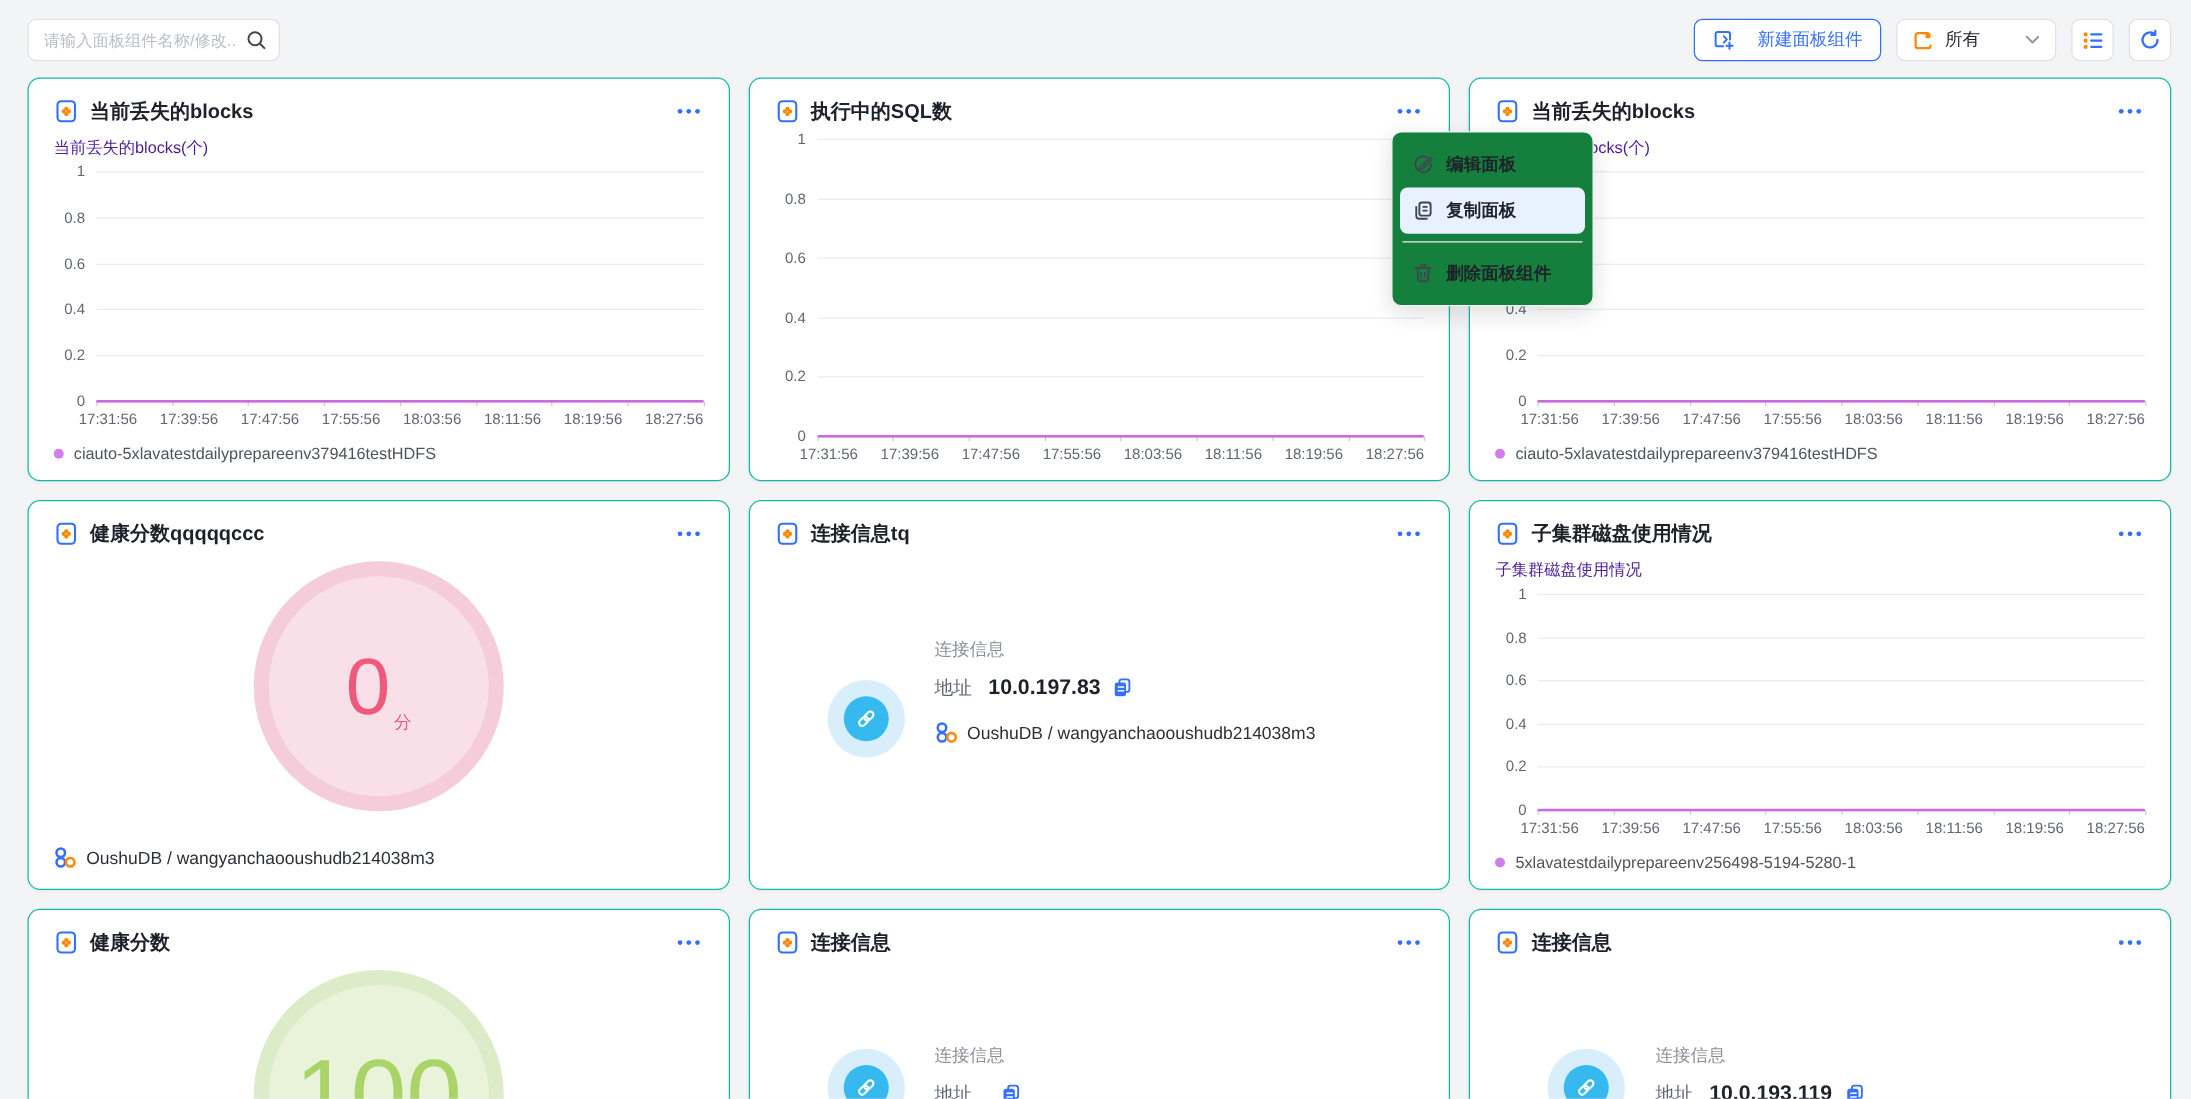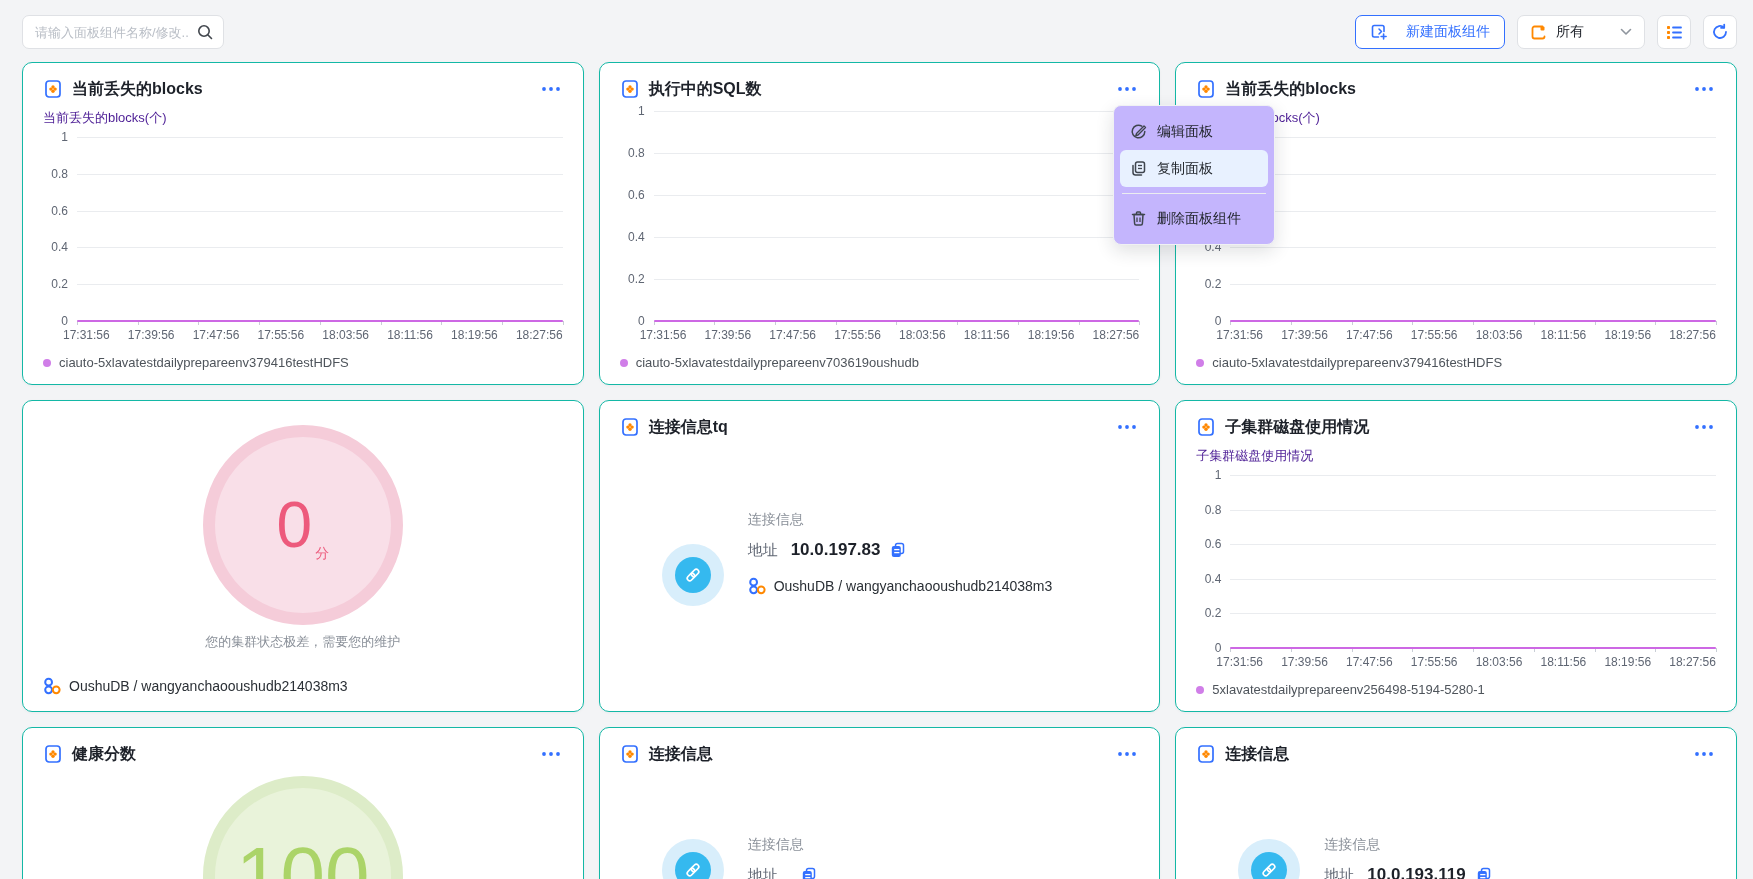--- a/index.html
+++ b/index.html
@@ -86,22 +86,23 @@
   .conn-label { font-size:14px; color:#8a9099; margin-bottom:6px; }
   .conn-row { display:flex; align-items:center; height:30px; }
   .conn-key { font-size:15px; color:#5f6673; margin-right:13px; }
   .conn-val { font-size:17px; font-weight:700; color:#1d2129; }
   .copy-btn { border:none; background:transparent; cursor:pointer; margin-left:9px; display:flex; padding:0; }
   .conn-cluster { display:flex; align-items:center; gap:8px; margin-top:12px; }
   .conn-cluster span { font-size:14px; color:#2b3036; }
   
   .ctx-menu {
     position:absolute; left:1113px; top:105px; width:162px; z-index:20;
-    background:#c4b5fd; border:1px solid #f0f1f3; border-radius:8px; padding:7px 6px;
+    background:#15803d; border:1px solid #f0f1f3; border-radius:8px; padding:7px 6px;
     box-shadow:0 6px 18px rgba(31,35,41,.14);
+    font-weight:bold;
   }
   .ctx-item {
     display:flex; align-items:center; gap:10px; height:37px; padding:0 10px;
     border-radius:6px; font-size:14px; color:#1f2329; cursor:pointer;
   }
   .ctx-item.active { background:#e8f1ff; }
   .ctx-divider { height:1px; background:#ebedf0; margin:6px 2px; }
 </style>
 </head>
 <body>
@@ -283,24 +284,20 @@
           <span>17:31:56</span>
           <span>17:39:56</span>
           <span>17:47:56</span>
           <span>17:55:56</span>
           <span>18:03:56</span>
           <span>18:11:56</span>
           <span>18:19:56</span>
           <span>18:27:56</span>
         </div>
       </div>
-    <div class="legend">
-      <span class="legend-dot"></span>
-      <span class="legend-label">ciauto-5xlavatestdailyprepareenv703619oushudb</span>
-    </div>
   </div>
 
   <div class="card">
     <div class="card-head">
       <svg width="20" height="20" viewBox="0 0 20 20">
           <use href="#ic-panel"></use>
         </svg>
       <span class="card-title">当前丢失的blocks</span>
       <button class="more-btn">
         <svg width="20" height="6" viewBox="0 0 20 6">
@@ -345,25 +342,35 @@
           <span>18:27:56</span>
         </div>
       </div>
     <div class="legend">
       <span class="legend-dot"></span>
       <span class="legend-label">ciauto-5xlavatestdailyprepareenv379416testHDFS</span>
     </div>
   </div>
 
   <div class="card">
+    <div class="card-head">
+      <svg width="20" height="20" viewBox="0 0 20 20">
+          <use href="#ic-panel"></use>
+        </svg>
+      <span class="card-title">健康分数qqqqqccc</span>
+      <button class="more-btn">
+        <svg width="20" height="6" viewBox="0 0 20 6">
+            <use href="#ic-dots"></use>
+          </svg>
+      </button>
+    </div>
     <div class="health-circle pink">
       <span class="health-score">0</span>
       <span class="health-unit">分</span>
     </div>
-    <div class="health-status">您的集群状态极差，需要您的维护</div>
     <div class="cluster-row">
       <svg width="18" height="18" viewBox="0 0 18 18">
           <use href="#ic-cluster"></use>
         </svg>
       <span>OushuDB / wangyanchaooushudb214038m3</span>
     </div>
   </div>
 
   <div class="card">
     <div class="card-head">

